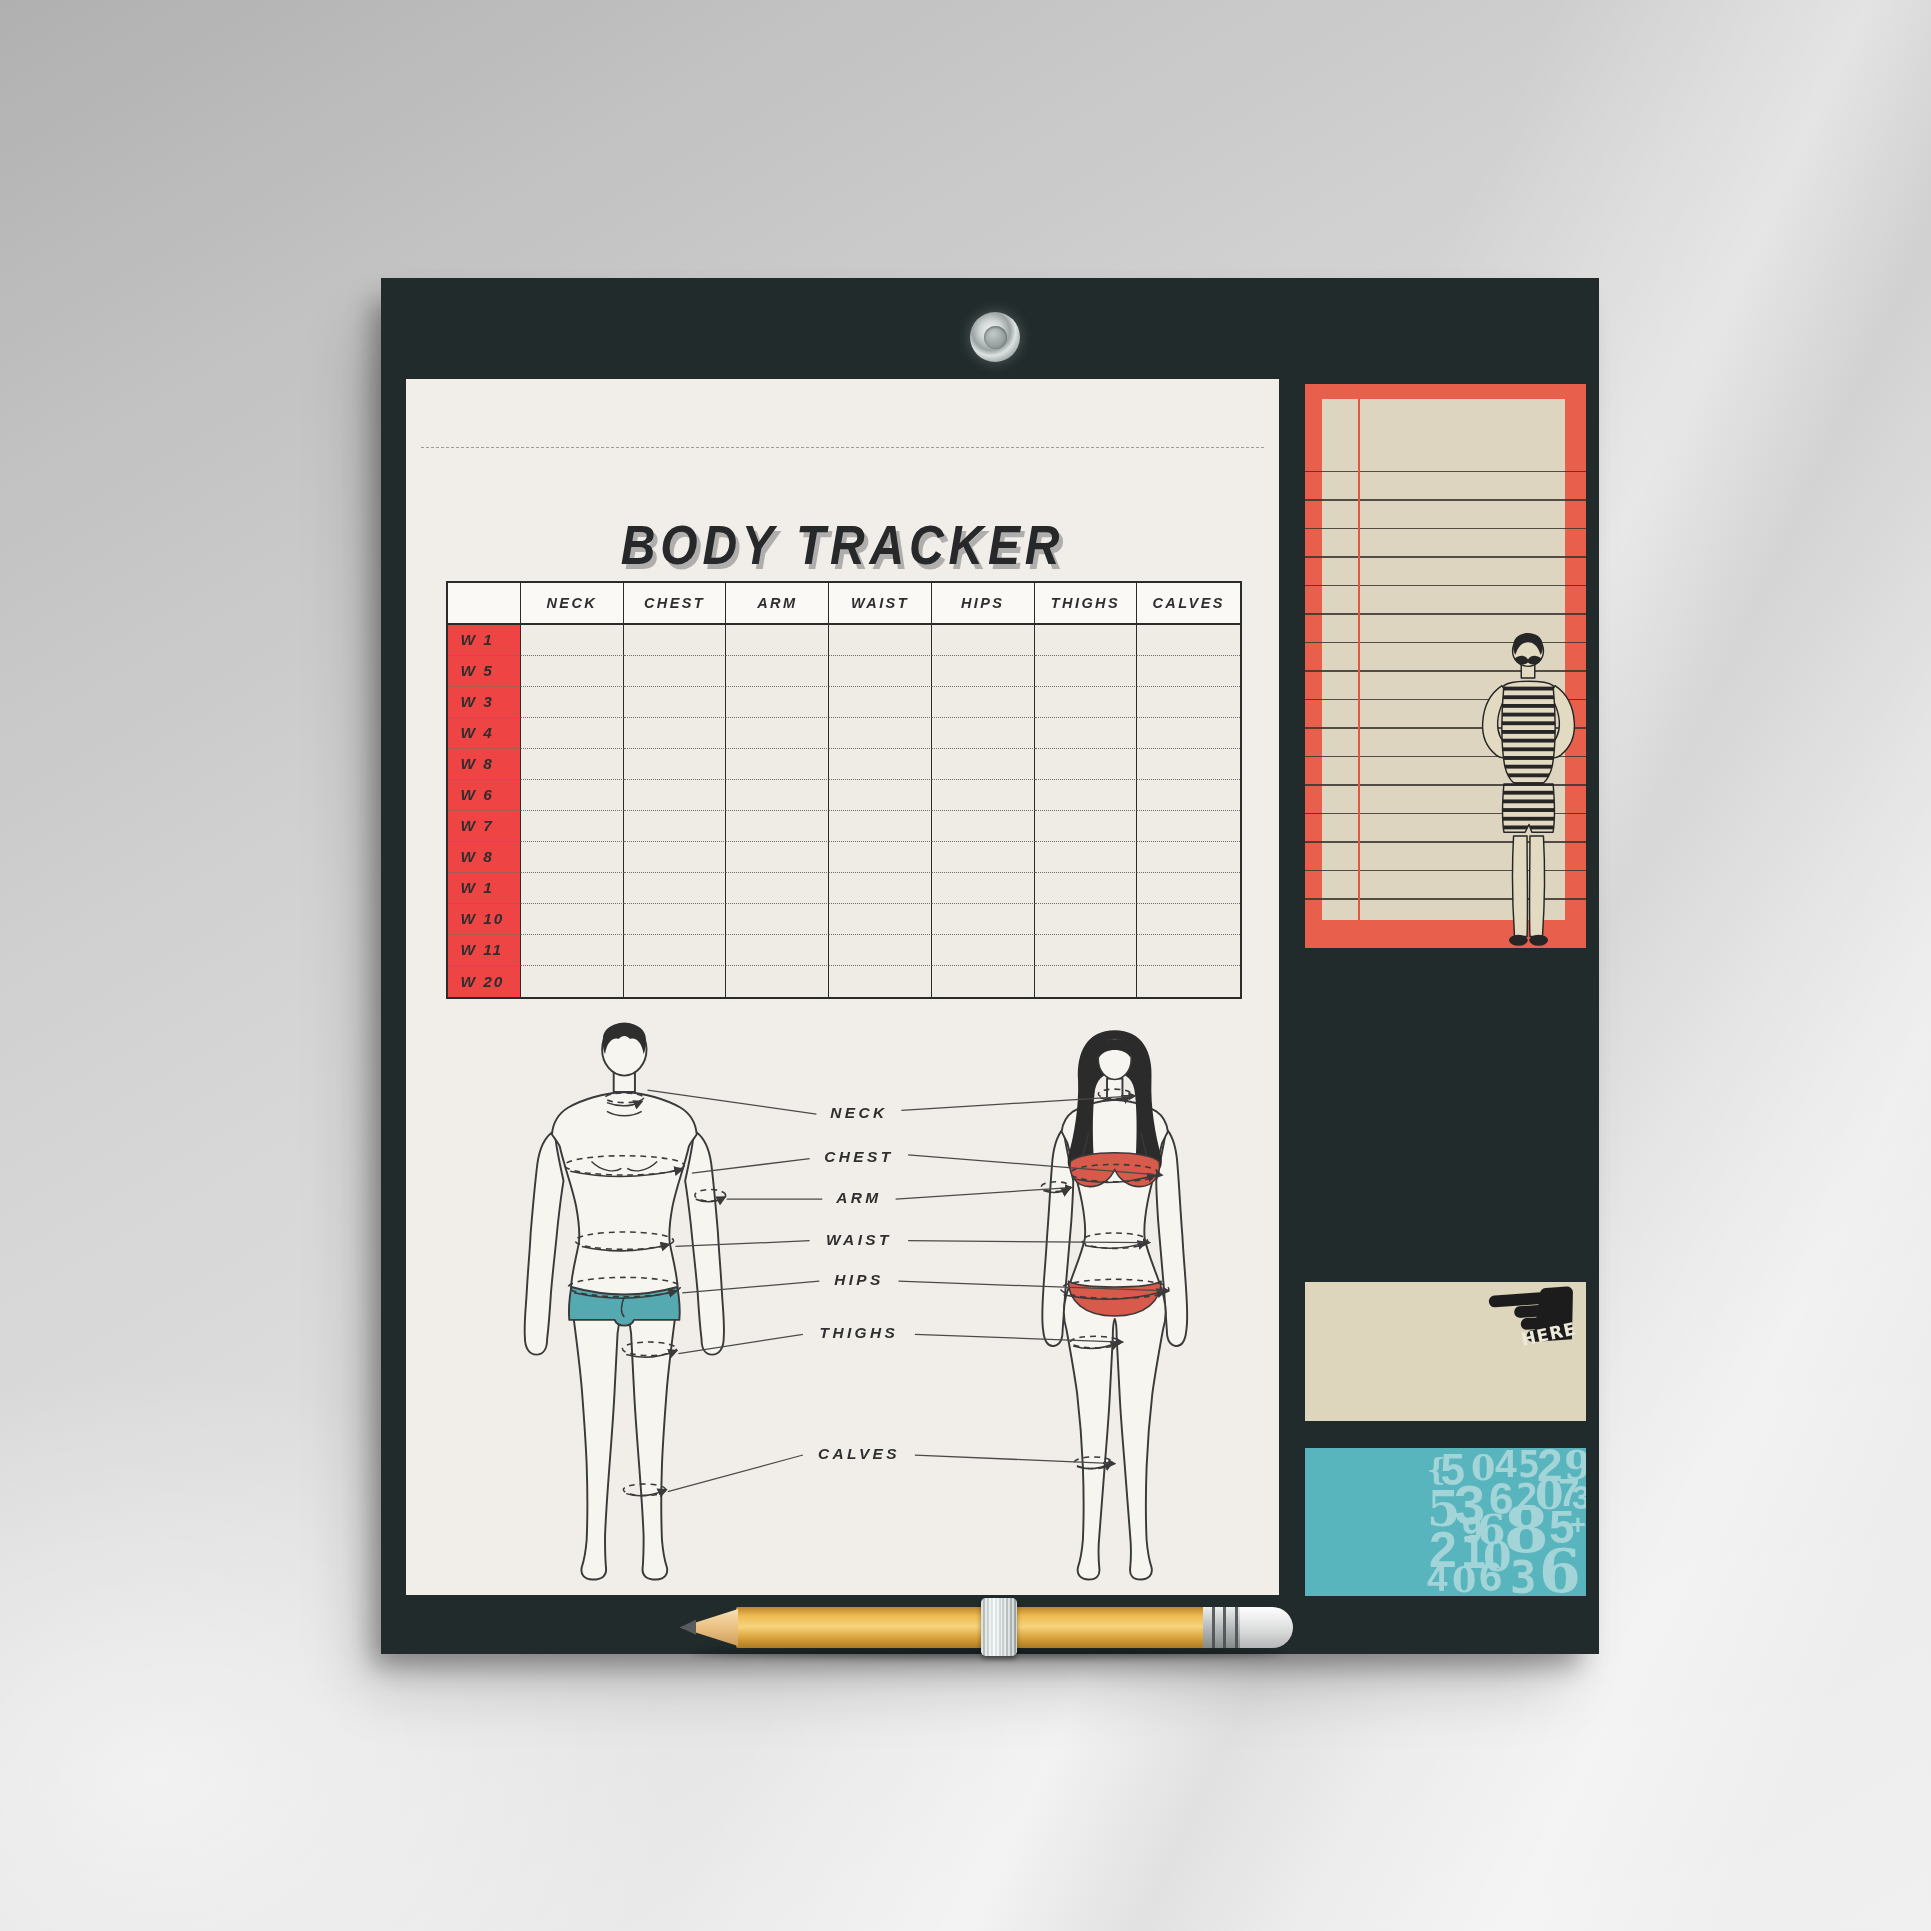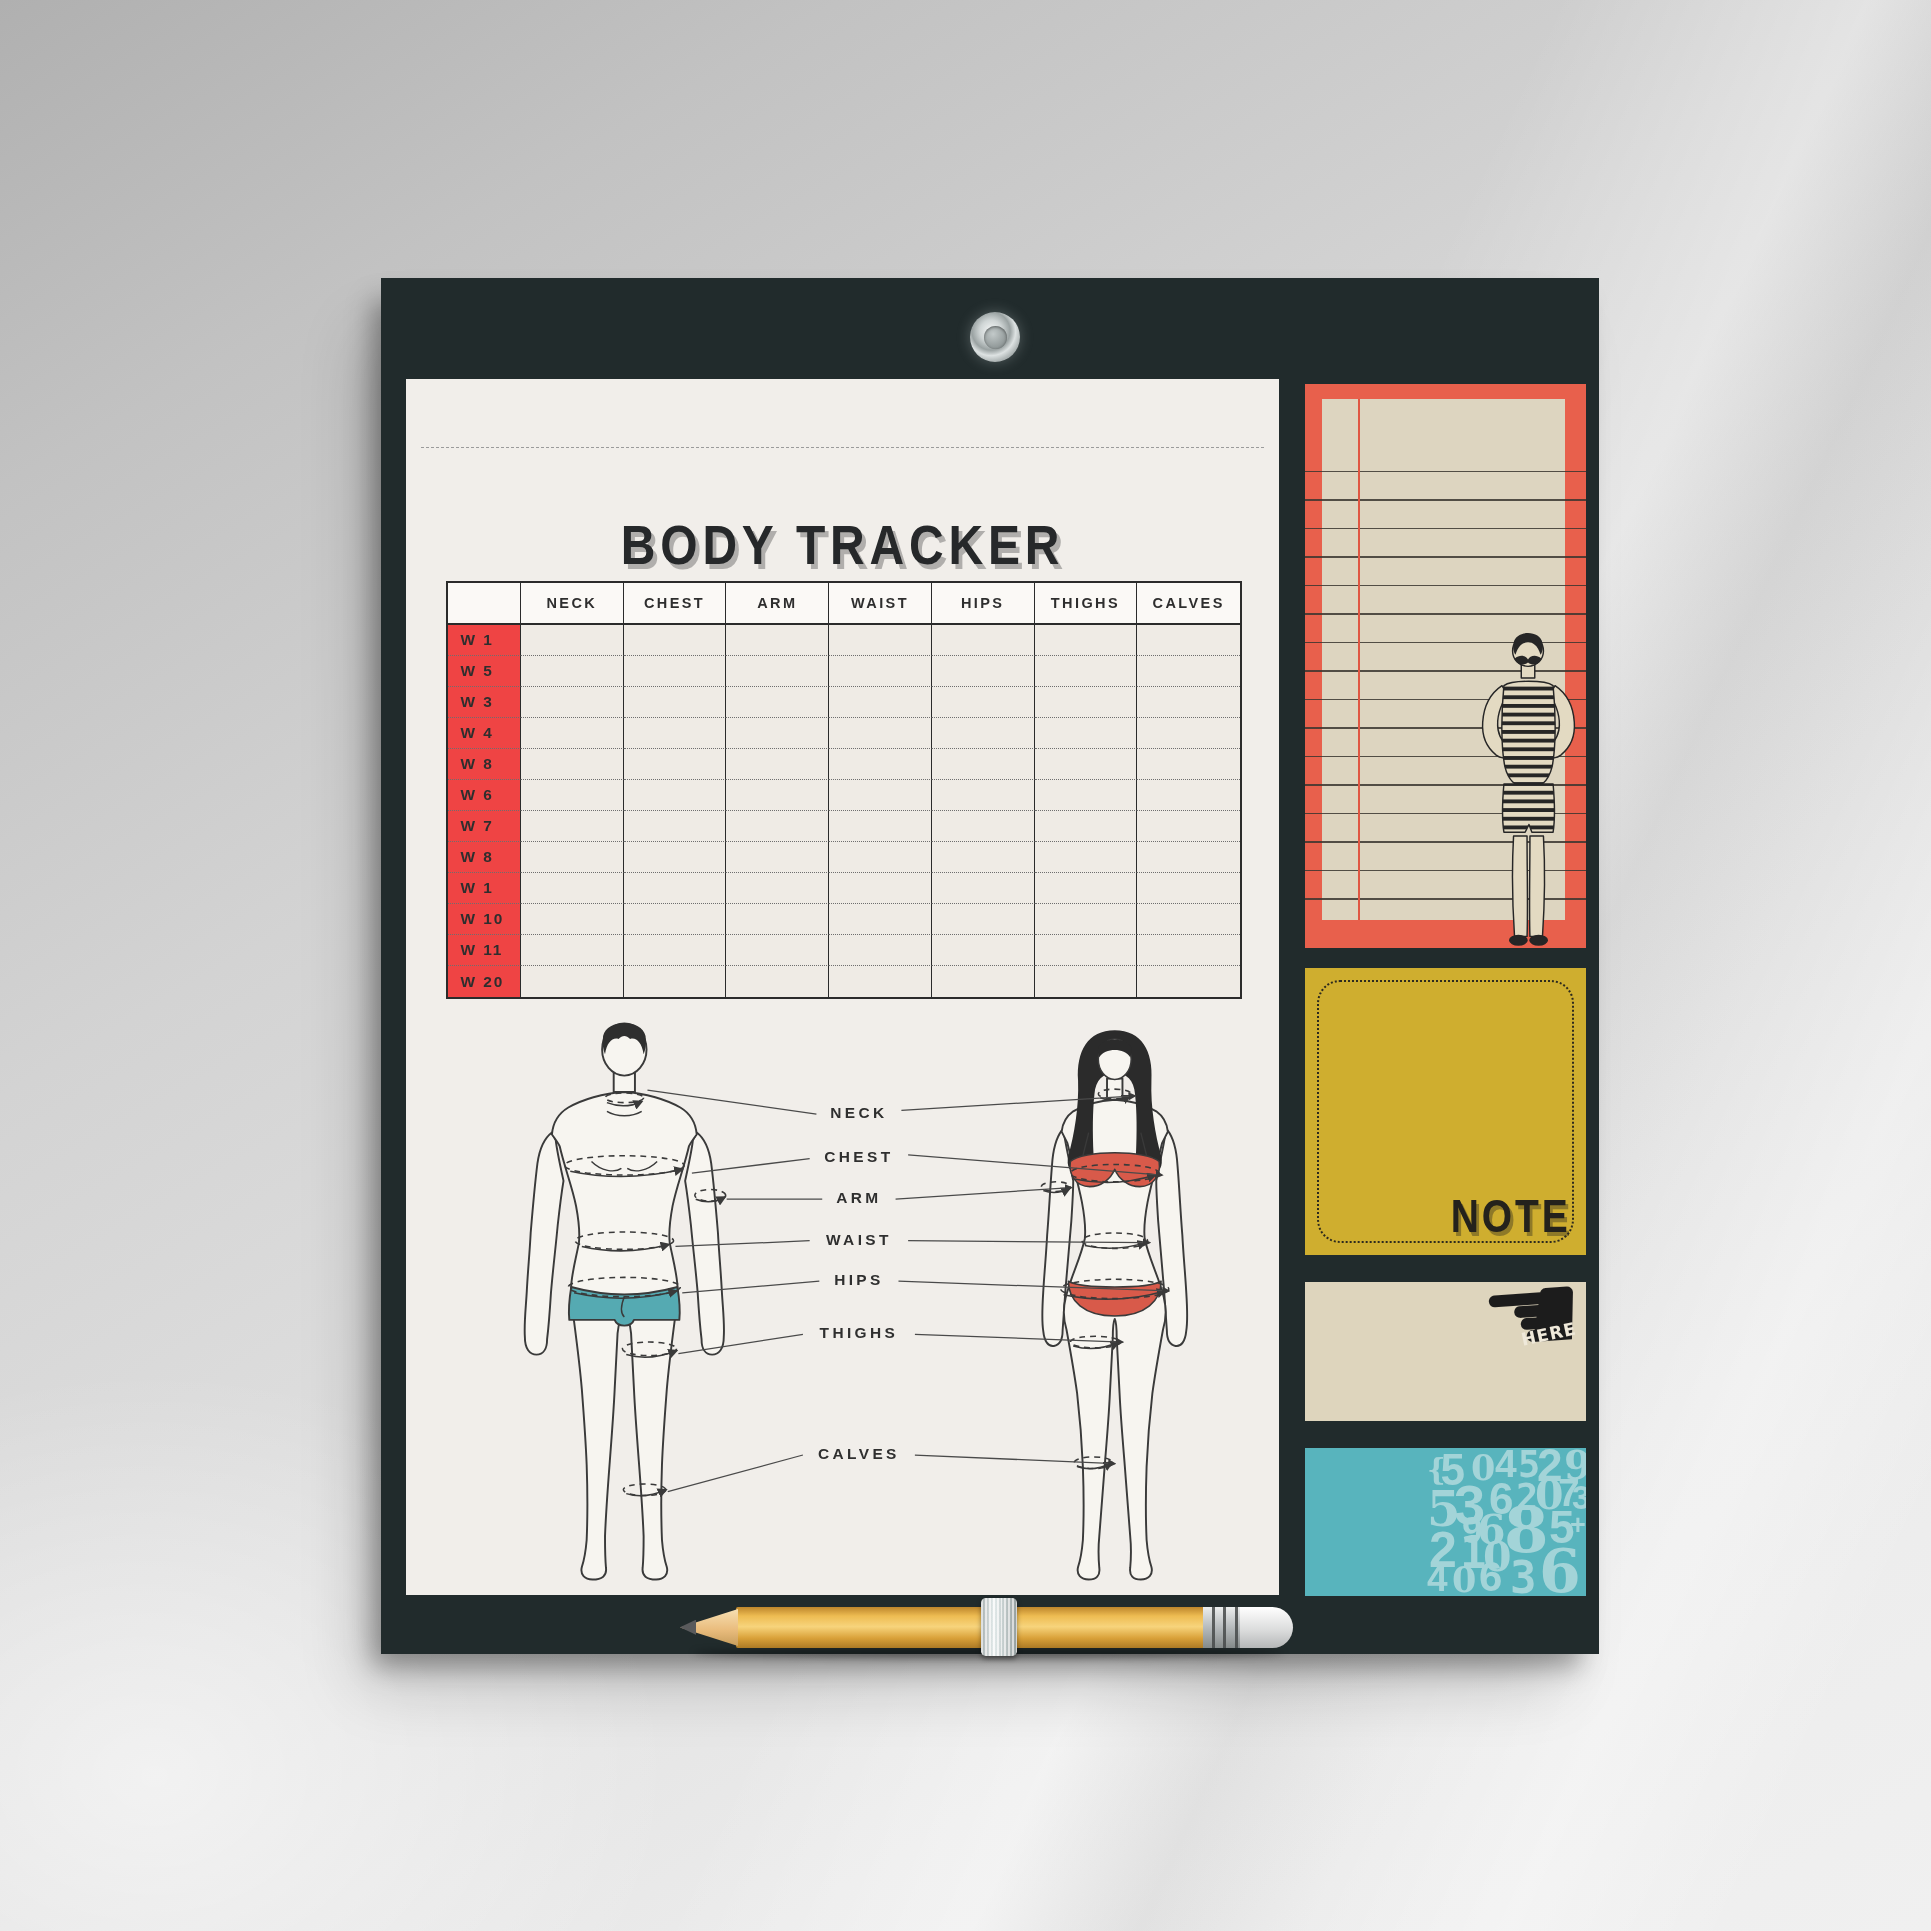--- a/index.html
+++ b/index.html
@@ -13,21 +13,21 @@
   
   .board{position:absolute;left:381px;top:278px;width:1218px;height:1376px;background:#212b2c;
     box-shadow:-13.5px 17.4px 25px -5.8px rgba(0,0,0,.35),-29px 42px 62px -11.6px rgba(0,0,0,.18);}
   
   .eyelet{position:absolute;left:589px;top:34px;width:50px;height:50px;border-radius:50%;
     background:radial-gradient(circle at 42% 38%,#f4f6f6 0%,#cfd5d5 26%,#9aa2a2 45%,#dde2e2 58%,#aeb5b5 72%,#6f7777 100%);
     box-shadow:0 0 13.5px rgba(215,228,228,.28);}
   .eyelet .hole{position:absolute;left:13.5px;top:13.5px;width:23px;height:23px;border-radius:50%;
     background:radial-gradient(circle at 40% 35%,#c2c9c9,#939b9b 65%,#717979);box-shadow:inset 0 1px 2.9px rgba(0,0,0,.45);}
   
-  .sheet{position:absolute;left:25px;top:101px;width:873px;height:1216px;background:#f1eeea;}
+  .sheet{position:absolute;left:25px;top:101px;width:873px;height:1216px;background:#f1eeea;font-style:italic;}
   .tearline{position:absolute;left:15.4px;right:15.4px;top:68px;border-top:1.9px dashed #9b9b9b;}
   .title{position:absolute;left:0;right:0;top:134px;text-align:center;font-weight:bold;font-size:48px;
     letter-spacing:4.8px;color:#26282a;transform:scaleY(1.16);transform-origin:top center;
     text-shadow:3.9px 3.9px 0 rgba(70,70,70,.38);}
   
   .mtable{position:absolute;left:40px;top:202px;width:796px;height:418px;border:2.9px solid #2b2b2b;
     display:grid;grid-template-columns:73px repeat(7,1fr);grid-template-rows:42px repeat(12,1fr);background:#efebe5;}
   .mtable>div{border-right:1.9px solid #2b2b2b;}
   .mtable>div:nth-child(8n){border-right:none;}
   .mtable .th{border-bottom:2.9px solid #2b2b2b;background:#fbf9f6;display:flex;align-items:center;justify-content:center;
@@ -324,24 +324,20 @@
           <path d="M34,66 C42,60 77,60 85,66 C88,96 88,130 84,150 C80,166 72,172 59,172 C47,172 39,166 35,150 C31,130 31,96 34,66 Z" fill="url(#st)"></path>
           <path d="M34,168 L85,168 C87,190 87,205 85,218 L63,218 L60,210 L56,218 L34,218 C32,205 32,190 34,168 Z" fill="url(#st)"></path>
           <path d="M52,44 H66 V58 H52 Z"></path>
           <circle cx="59" cy="30" r="16"></circle>
           <path d="M44,22 C46,8 72,8 74,22 C75,27 74,31 72,34 C69,24 64,21 59,21 C54,21 49,24 46,34 C44,31 43,27 44,22 Z" fill="#262626" stroke="none"></path>
           <path d="M45,38 C51,33 57,35 59,39 C61,35 67,33 73,38 C71,44 64,46 59,42 C54,46 47,44 45,38 Z" fill="#262626" stroke="none"></path>
         </g>
       </svg>
     </div>
 
-    <div class="note note-yellow">
-      <div class="dotborder"></div>
-      <div class="note-word">NOTE</div>
-    </div>
 
     <div class="note note-beige">
       <div class="hand">☚</div>
       <div class="here">HERE</div>
     </div>
 
     <div class="note note-teal">
       <div class="collage">
         <span class="sf" style="left:0px;top:7.7px;font-size:29px">{</span>
         <span style="left:13.5px;top:0px;font-size:44px">5</span>

